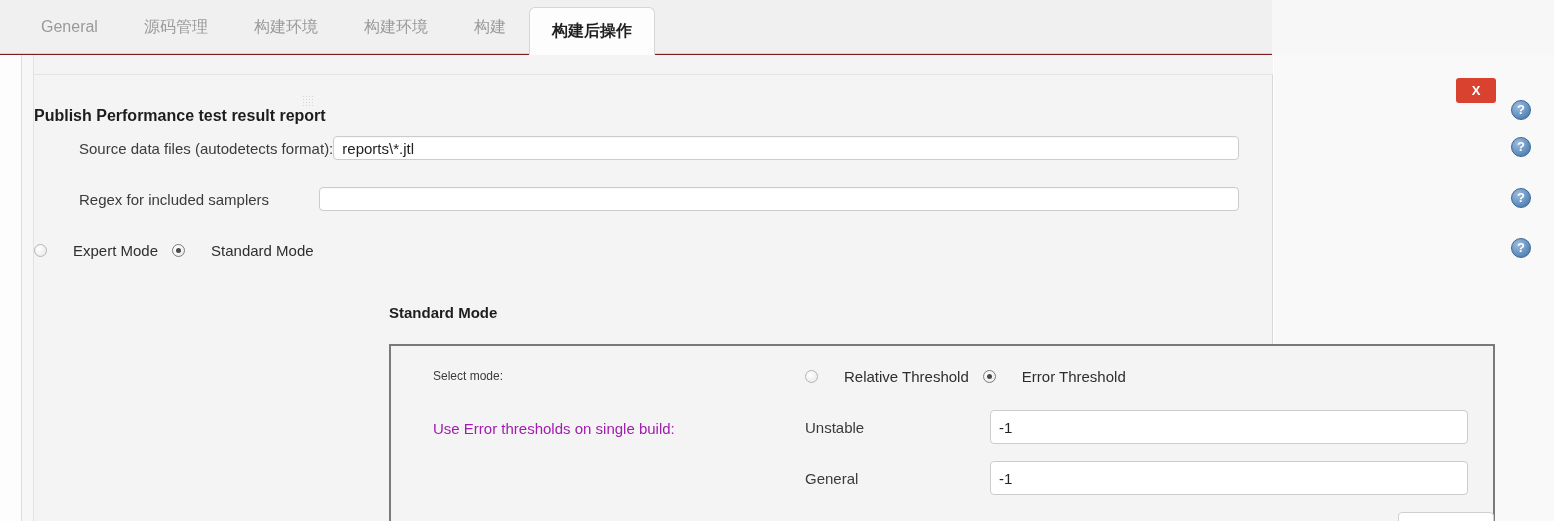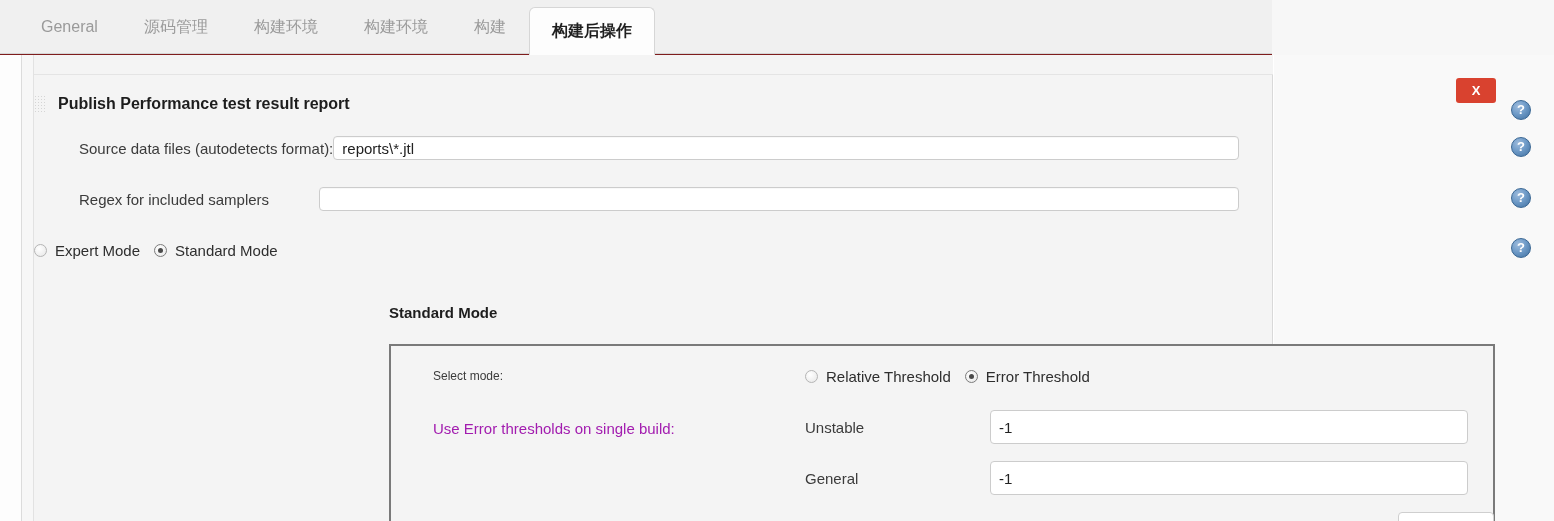--- a/index.html
+++ b/index.html
@@ -127,21 +127,22 @@
     box-sizing: border-box;
   }
 
   
   #section-header {
     position: absolute;
     left: 34px;
     top: 95px;
     height: 30px;
     display: flex;
-    align-items: flex-start;
+    align-items: flex-end;
+    flex-direction: column;
   }
   #drag-handle {
     width: 13px;
     height: 18px;
     margin-right: 11px;
     background-image:
       radial-gradient(#d3d3d3 38%, transparent 40%);
     background-size: 3px 3px;
     background-position: 0 0;
     opacity: 0.95;
@@ -193,20 +194,21 @@
   .radio-group {
     display: flex;
     align-items: center;
     height: 28px;
   }
   .radio-item {
     display: flex;
     align-items: center;
     cursor: pointer;
     white-space: nowrap;
+    gap: 18px;
   }
   .radio-dot {
     width: 13px;
     height: 13px;
     border-radius: 50%;
     border: 1px solid #b5b5b5;
     background: radial-gradient(circle at 38% 34%, #ffffff 0%, #ececec 75%, #e2e2e2 100%);
     box-sizing: border-box;
     position: relative;
     flex: 0 0 auto;

